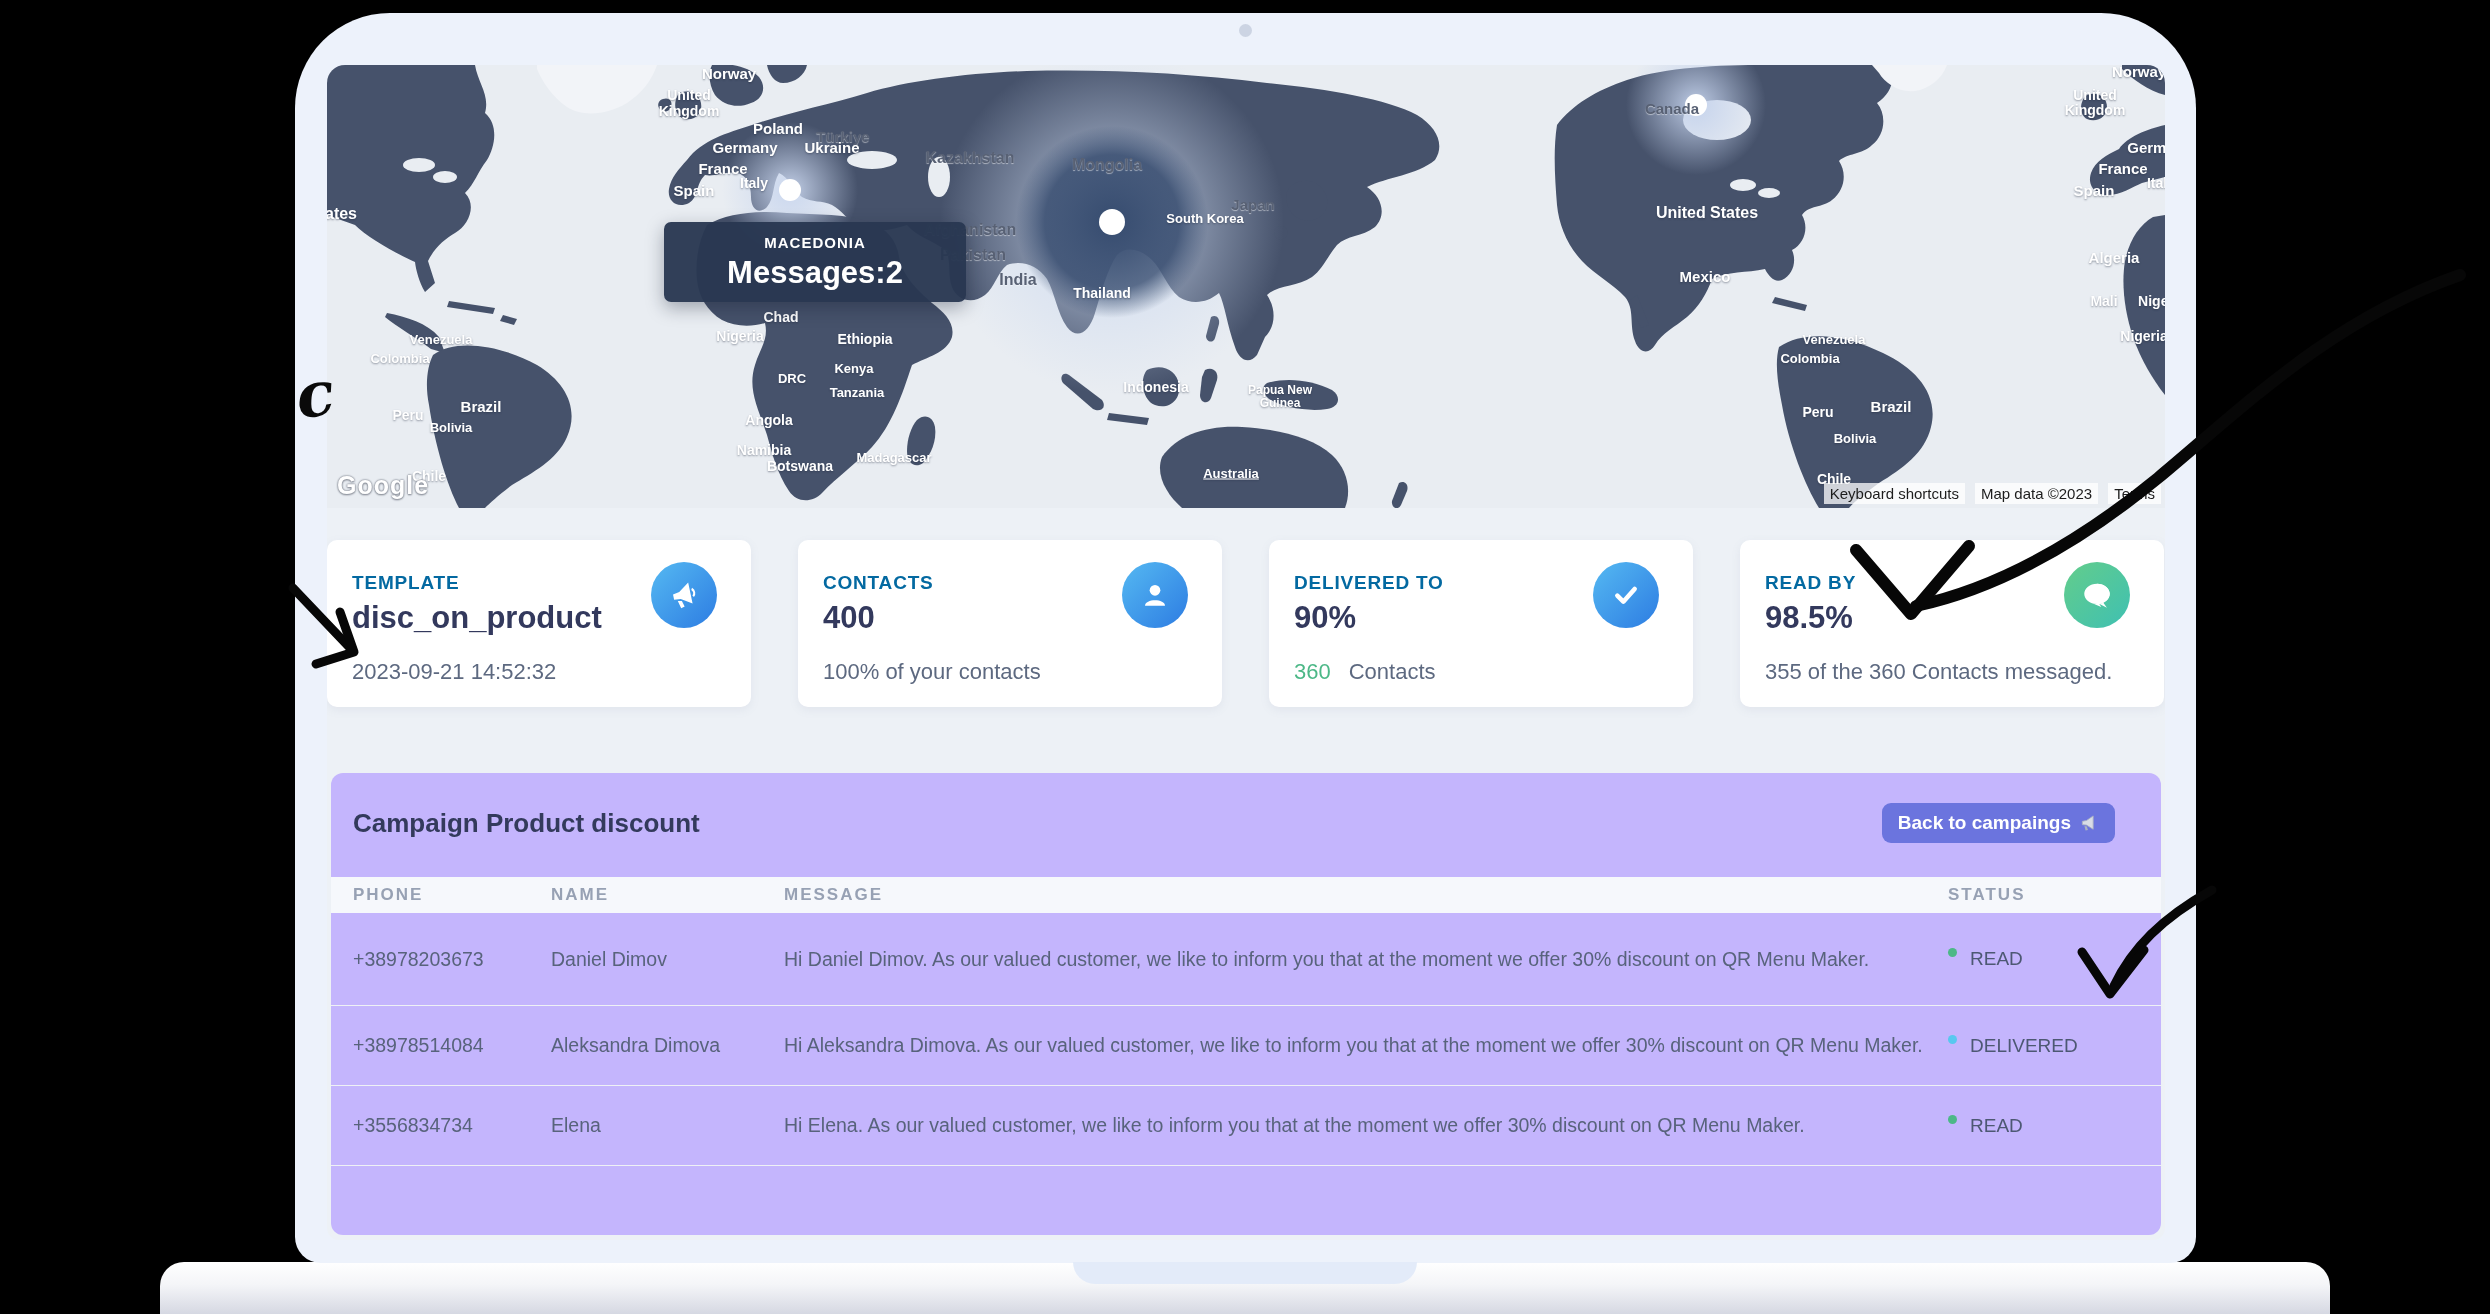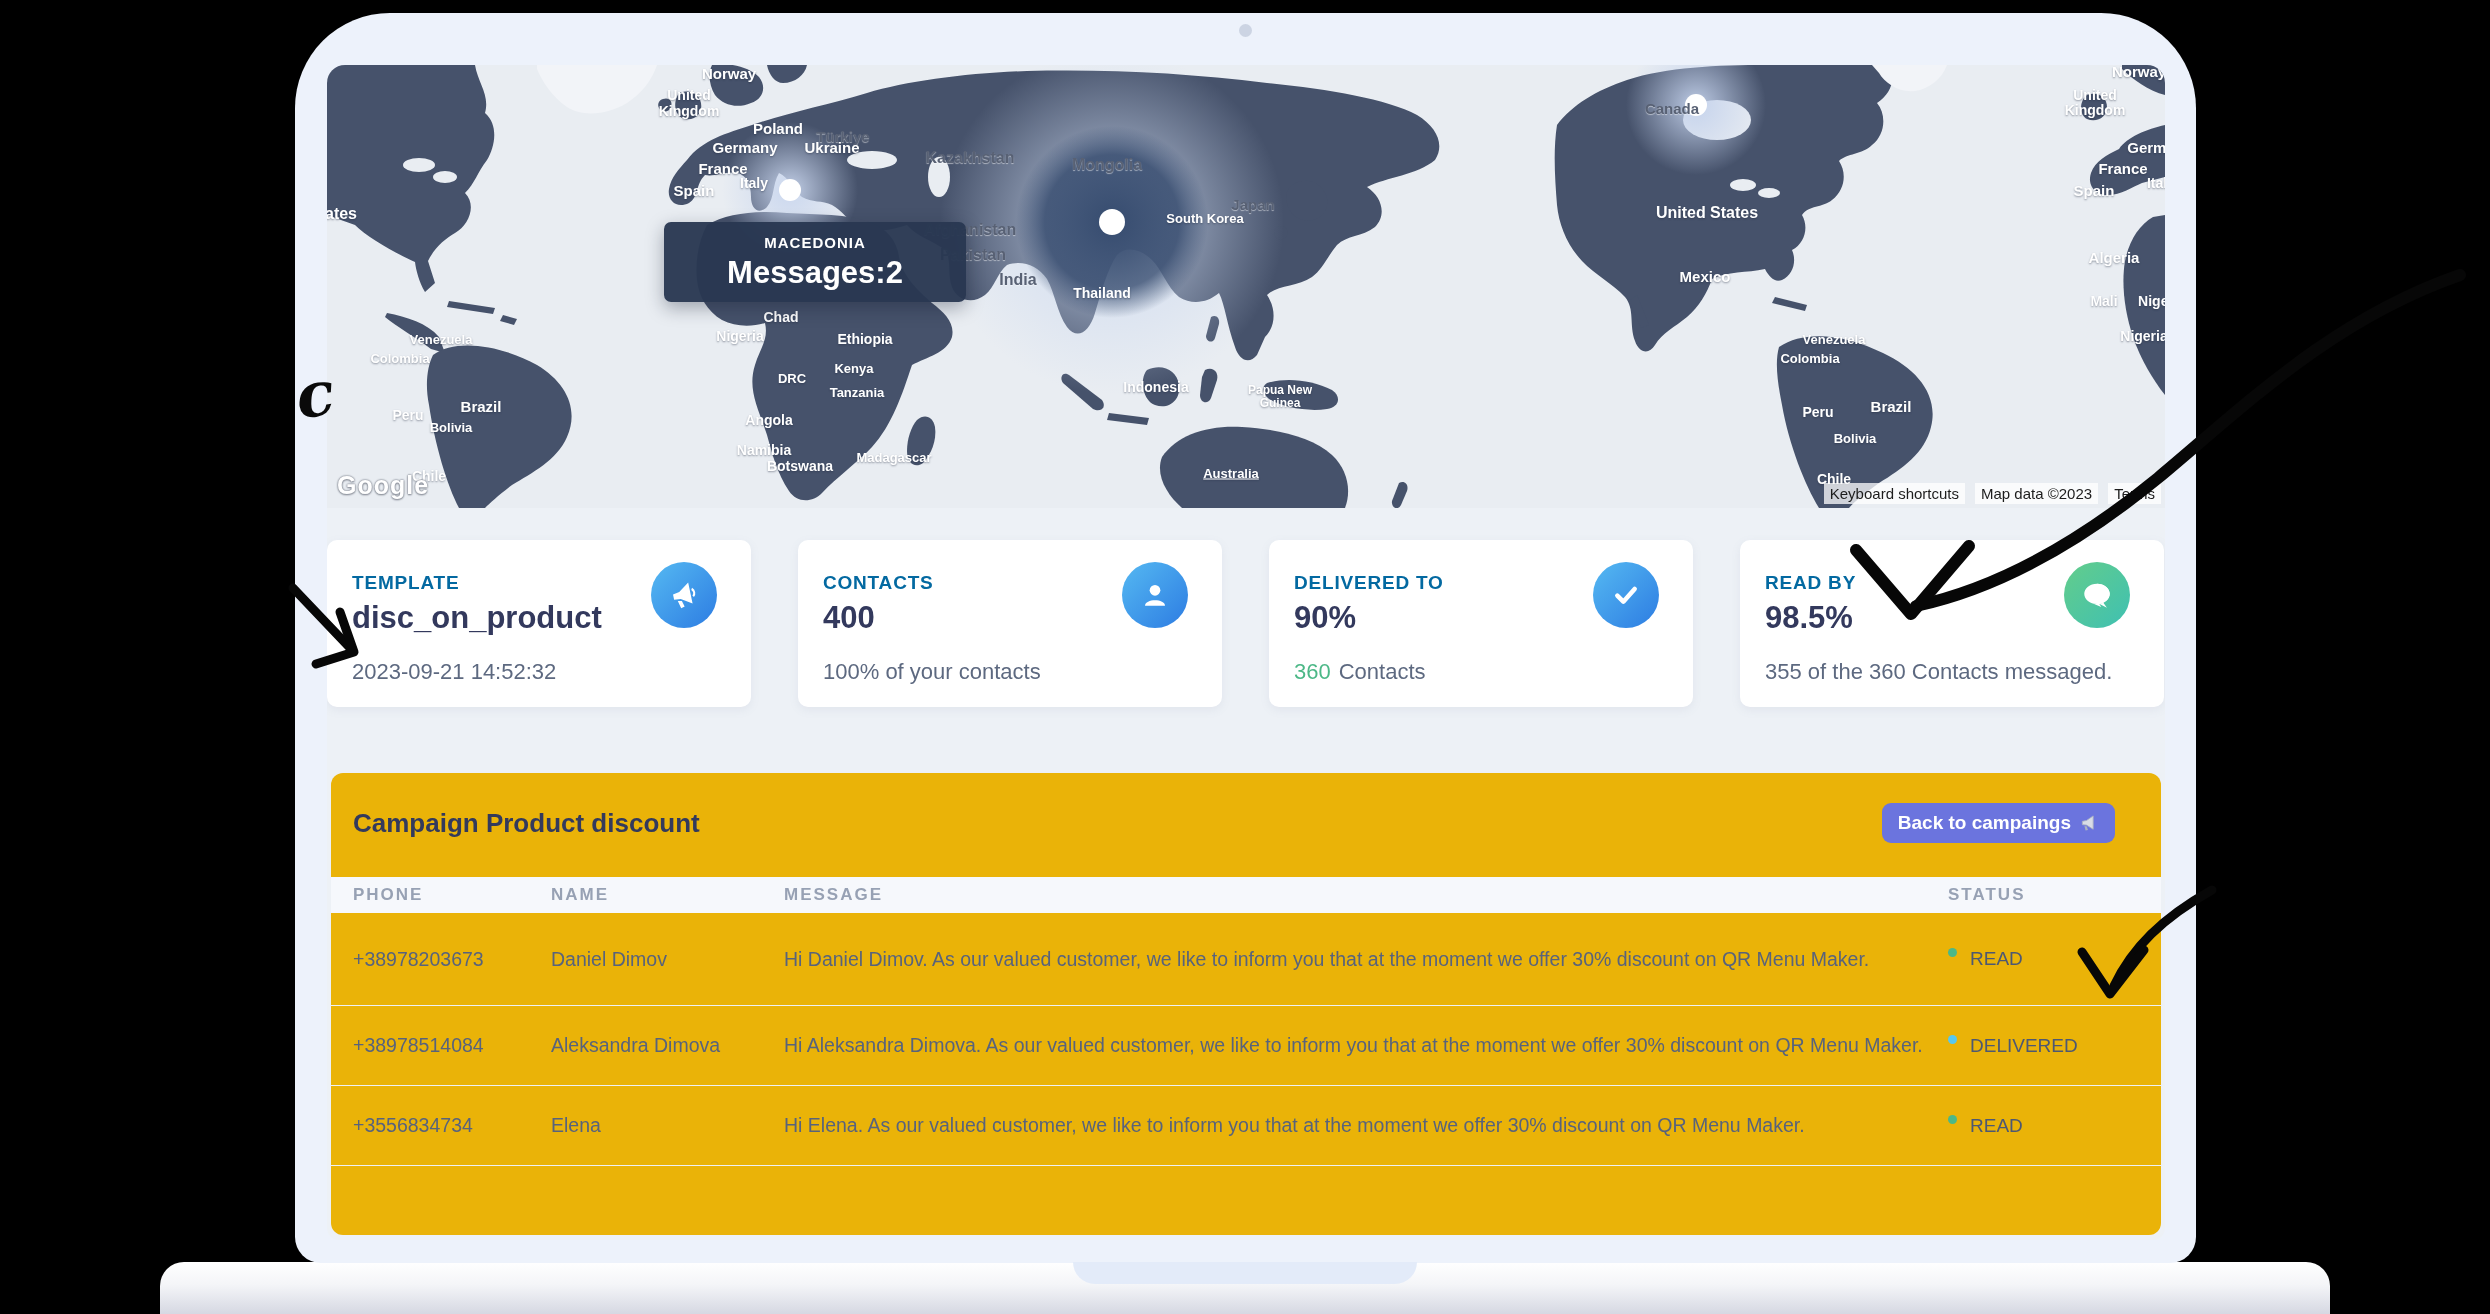--- a/index.html
+++ b/index.html
@@ -44,29 +44,29 @@
     font-size:15px; color:#1d1d1d; }
   .map-attrib span { background:rgba(255,255,255,.75); padding:2px 6px;margin-top:48px; }
 
   
   .stats-row { position:absolute; left:0; top:475px; width:1838px; display:flex; gap:47px; }
   .stat-card { width:424px; height:167px; background:#fff; border-radius:10px;
     box-shadow:0 3px 10px rgba(120,130,160,.10); position:relative; padding:32px 0 0 25px; }
   .stat-label { font-size:19px; font-weight:700; letter-spacing:.8px; color:#0369a1; }
   .stat-value { font-size:31px; font-weight:700; color:#33395d; margin-top:6px; }
   .stat-sub { position:absolute; left:25px; top:119px; font-size:22px; color:#5d6980; }
-  .stat-sub .hl { color:#4cb887; margin-right:8px; }
+  .stat-sub .hl { color:#4cb887; margin-right:18px; }
   .stat-icon { position:absolute; right:34px; top:22px; width:66px; height:66px; border-radius:50%;
     display:flex; align-items:center; justify-content:center; }
   .stat-icon.blue { background:linear-gradient(135deg,#55b9f2 0%,#2d7ce2 100%); }
   .stat-icon.green { background:linear-gradient(135deg,#63cd8b 0%,#3fc0b2 100%); }
 
   
   .campaign-card { position:absolute; left:4px; top:708px; width:1830px; height:462px;
-    background:#eab308; border-radius:12px; overflow:hidden; }
+    background:#c4b5fd; border-radius:12px; overflow:hidden; }
   .campaign-head { position:absolute; left:0; top:0; width:100%; height:104px; }
   .campaign-title { position:absolute; left:22px; top:35px; font-size:26px; font-weight:700; color:#333a5c; }
   .back-btn { position:absolute; right:46px; top:30px; height:40px; padding:0 16px;
     background:#6b74de; border:none; border-radius:9px; color:#fff; font-size:19px; font-weight:700;
     font-family:"Liberation Sans",sans-serif; display:flex; align-items:center; gap:8px; cursor:pointer; }
   .thead { position:absolute; left:0; top:104px; width:1830px; height:36px; background:#f6f8fc;
     display:grid; grid-template-columns:198px 233px 1164px 1fr; align-items:center; padding-left:22px;
     font-size:17px; font-weight:700; letter-spacing:2px; color:#97a1b4; }
   .tbody { position:absolute; left:0; top:140px; width:1830px; }
   .table-row { display:grid; grid-template-columns:198px 233px 1164px 1fr; align-items:center;

